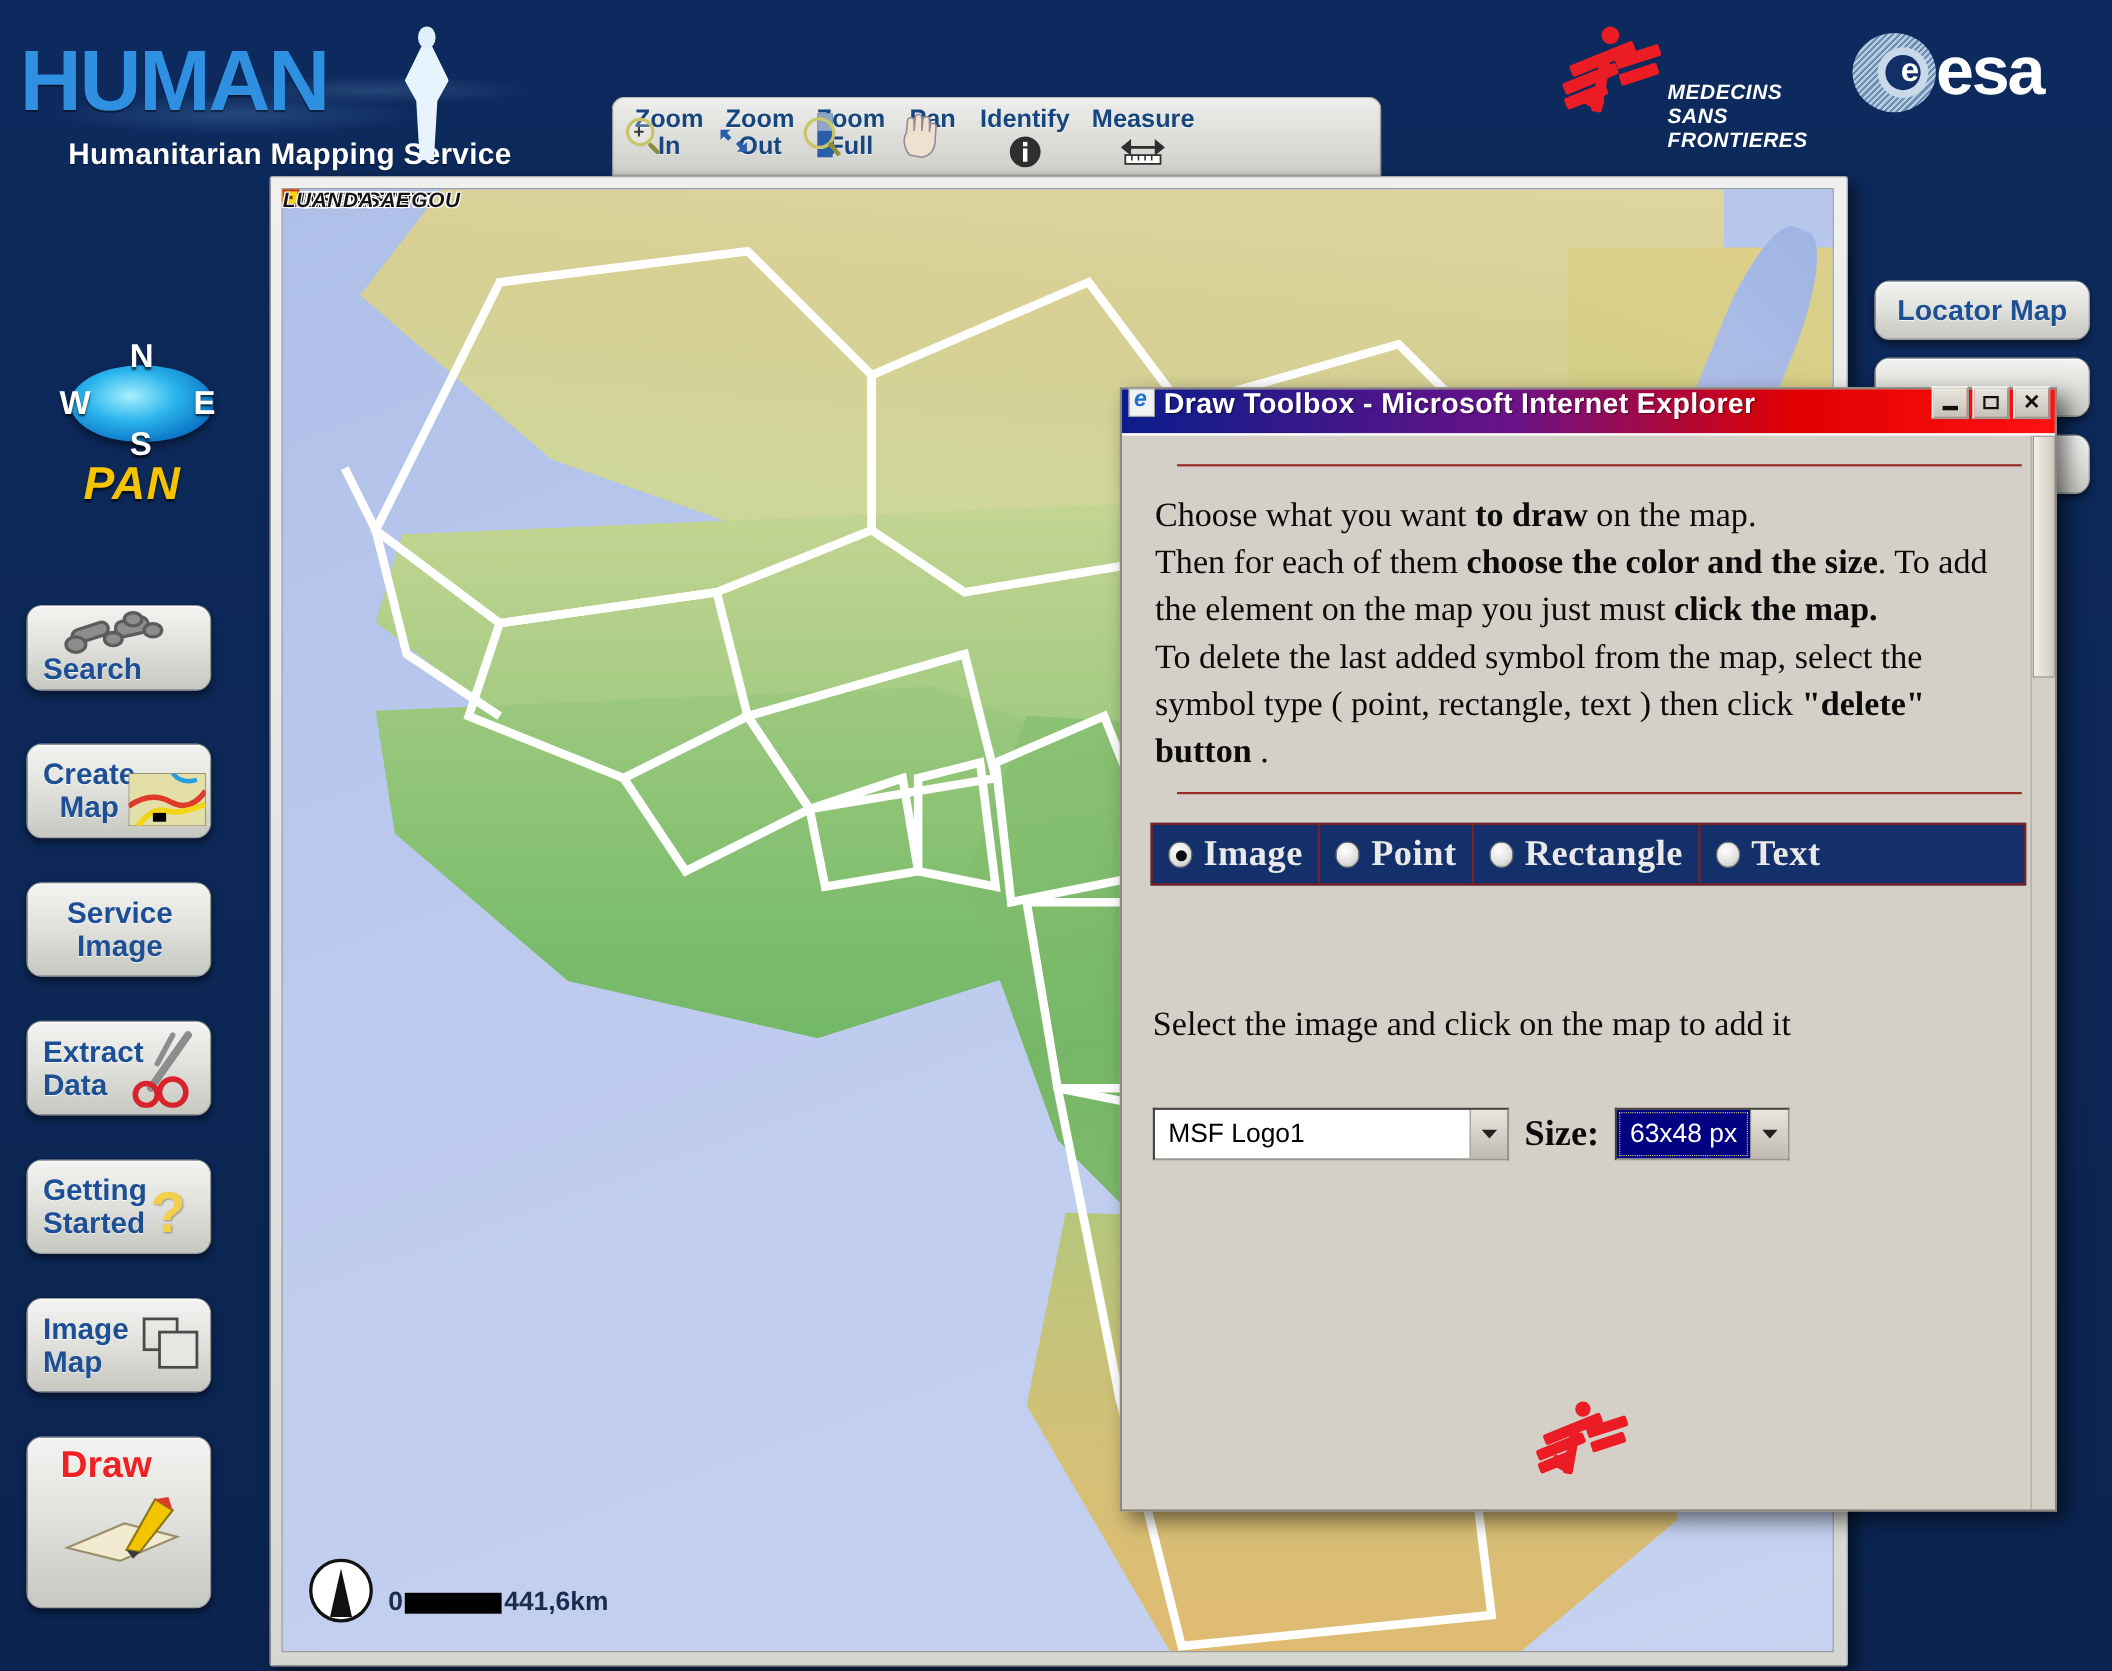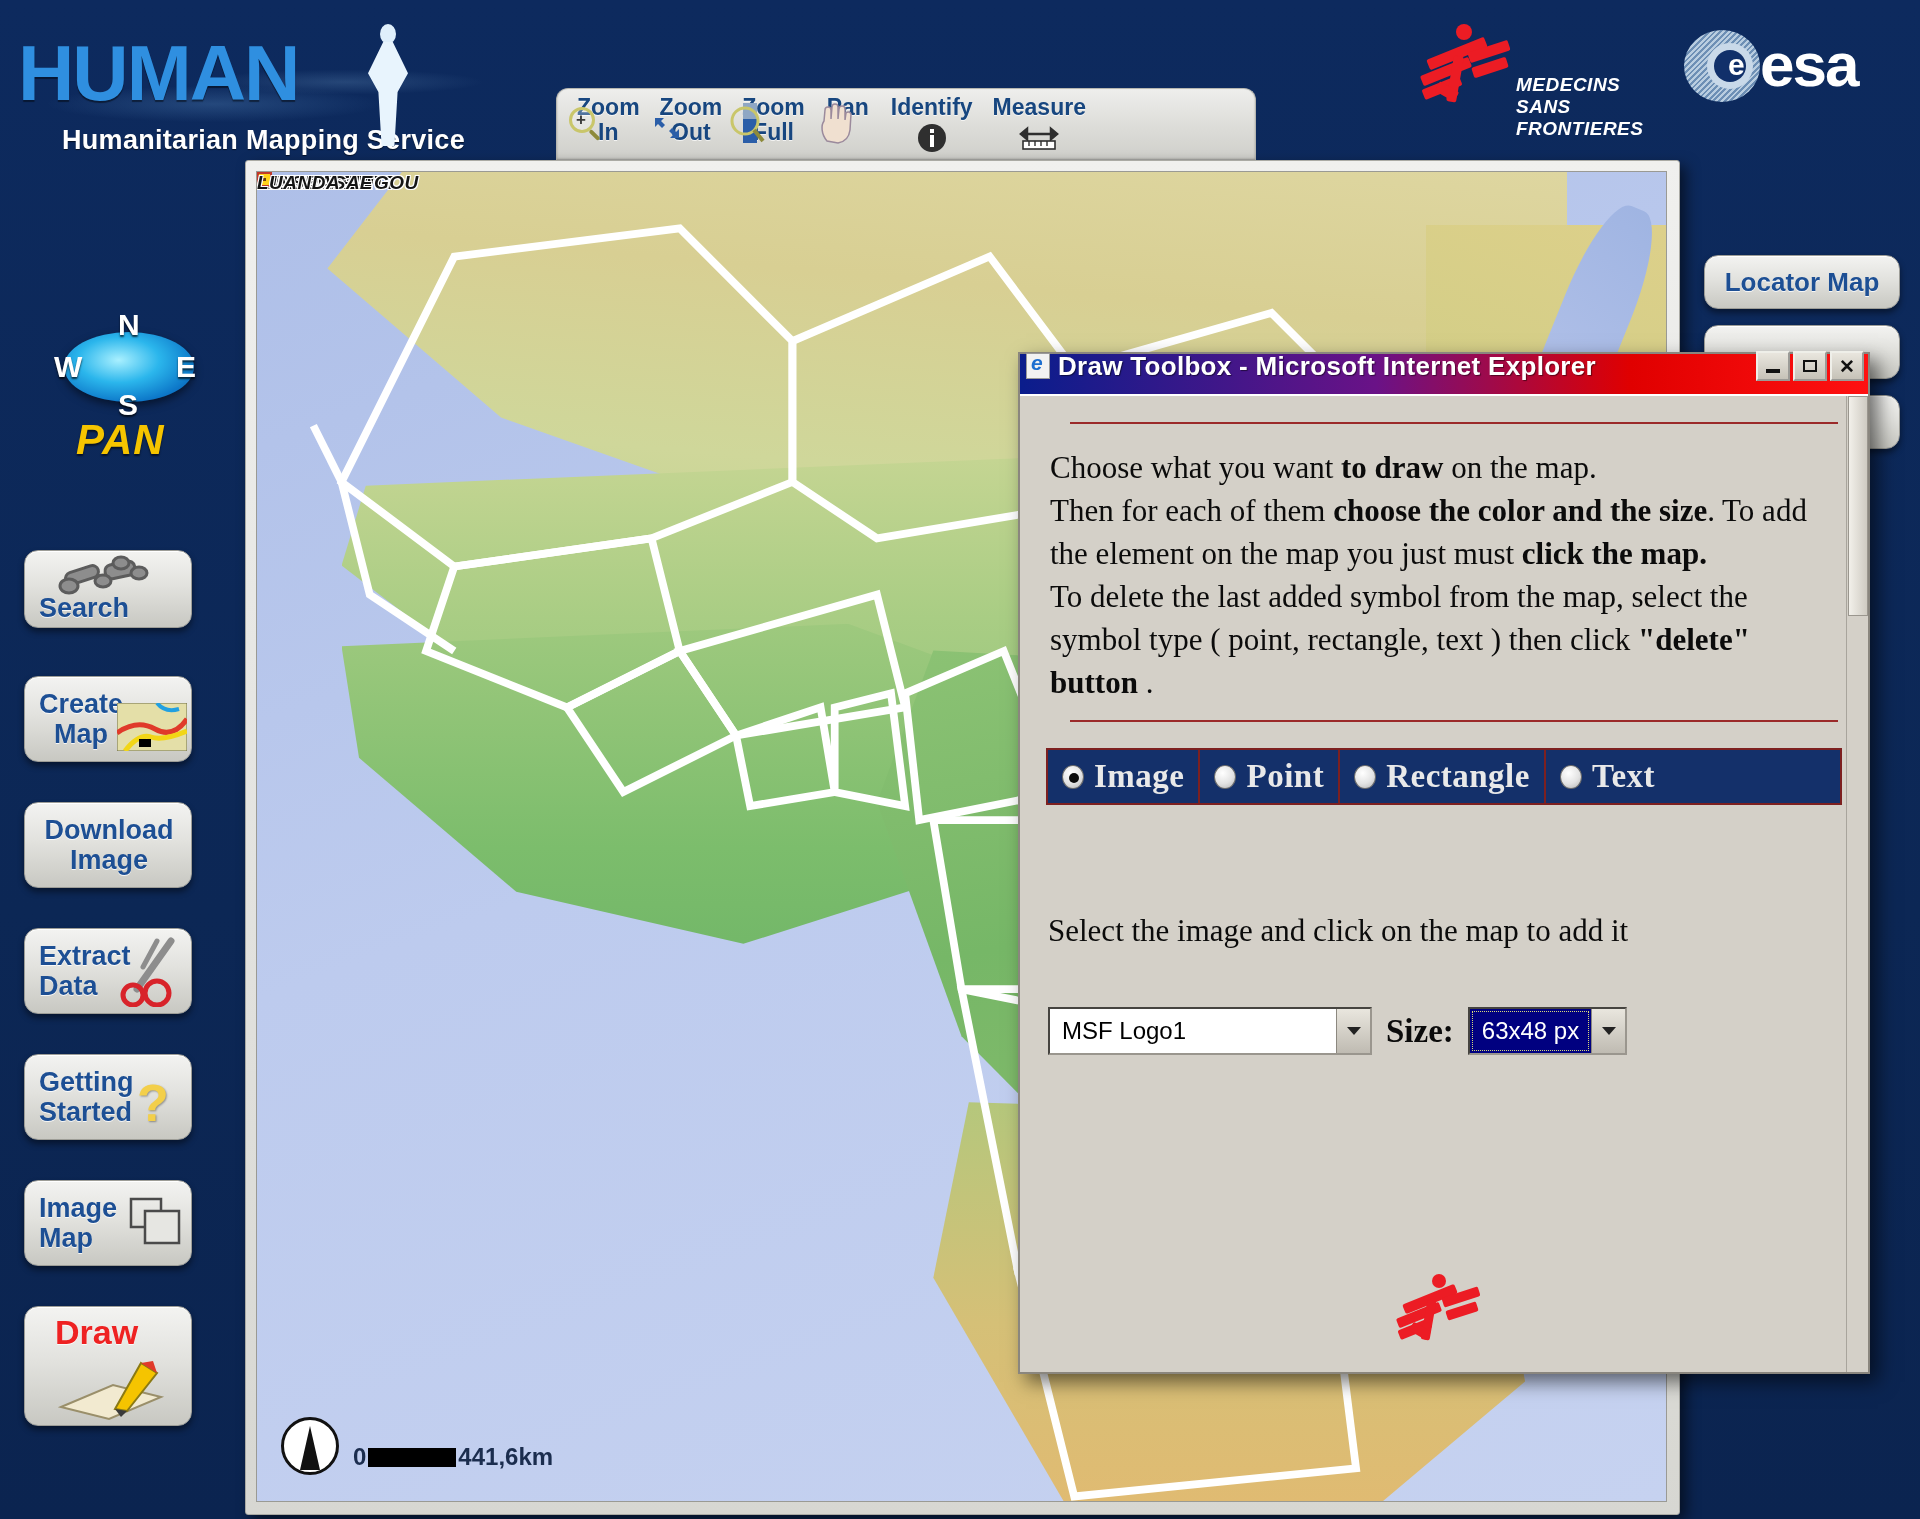--- a/index.html
+++ b/index.html
@@ -95,21 +95,21 @@
   .sbtn .t { position:absolute; left:14px; font-weight:bold; font-size:27px; color:#1d4f94;
       line-height:30px; white-space:pre-line; text-shadow:0 1px 0 rgba(255,255,255,.8); }
   .sbtn .sico { position:absolute; }
 
   #sb-search   { top:550px; height:78px; }
   #sb-create   { top:676px; height:86px;text-align:center; }
   #sb-download { top:802px; height:86px; }
   #sb-extract  { top:928px; height:86px; }
   #sb-getting  { top:1054px; height:86px; }
   #sb-clear    { top:1180px; height:86px; }
-  #sb-draw     { top:1306px; height:120px; }
+  #sb-draw     { top:1306px; height:156px; }
 
   
   .rbtn { position:absolute; right:20px; width:196px; height:54px;
       background:linear-gradient(180deg,#f3f3f1 0%,#e2e2de 45%,#c8c8c2 100%);
       border:1px solid #9d9d97; border-radius:14px;
       box-shadow:0 4px 6px rgba(0,0,0,.45), 0 1px 0 #ffffff inset;
       display:flex; align-items:center; justify-content:center;
       font-weight:bold; font-size:26px; color:#1d4f94; cursor:pointer;
       text-shadow:0 1px 0 rgba(255,255,255,.8); }
   #rb-locator { top:255px; }
@@ -361,21 +361,21 @@
         <rect width="70" height="48" fill="#e4dfa8" stroke="#6d6d46"></rect>
         <path d="M0 30 Q20 16 38 26 T70 16" stroke="#e03a2a" stroke-width="5" fill="none"></path>
         <path d="M8 48 Q22 30 34 34 T70 28" stroke="#f2d616" stroke-width="5" fill="none"></path>
         <path d="M40 0 Q48 10 62 6" stroke="#22a0e0" stroke-width="4" fill="none"></path>
         <rect x="22" y="36" width="12" height="8" fill="#000"></rect>
       </svg>
     </span>
   </div>
 
   <div class="sbtn" id="sb-download">
-    <span class="t" style="top:12px;left:10px;text-align:center;width:148px;">Download
+    <span class="t" style="top:12px;left:10px;text-align:center;width:148px;">Service
 Image</span>
   </div>
 
   <div class="sbtn" id="sb-getting">
     <span class="t" style="top:12px;">Getting
 Started</span>
     <span class="sico" style="left:112px;top:18px;
         font-weight:bold;font-size:52px;color:#f3cf4a;text-shadow:1px 1px 2px rgba(0,0,0,.35);">?</span>
   </div>
 

